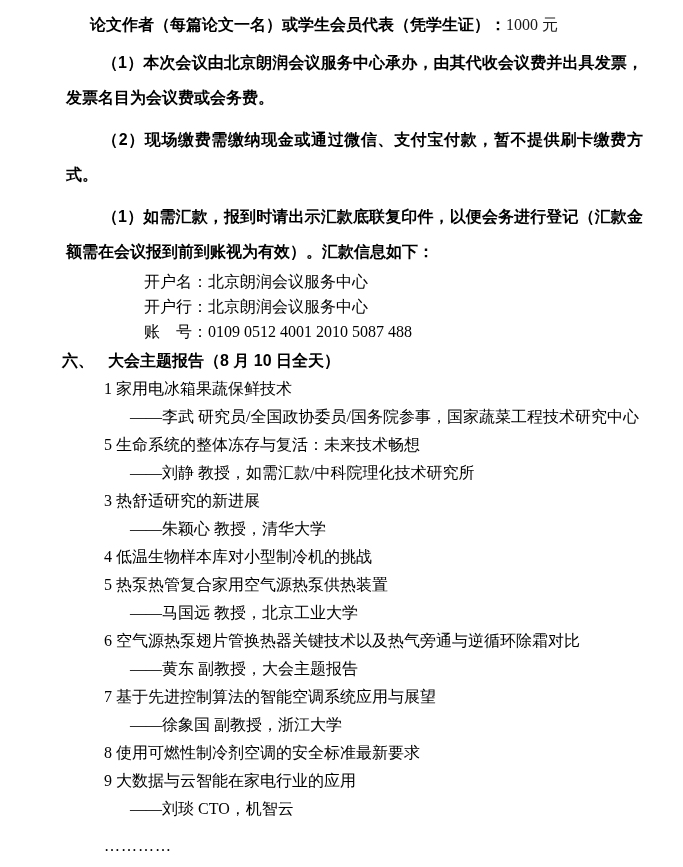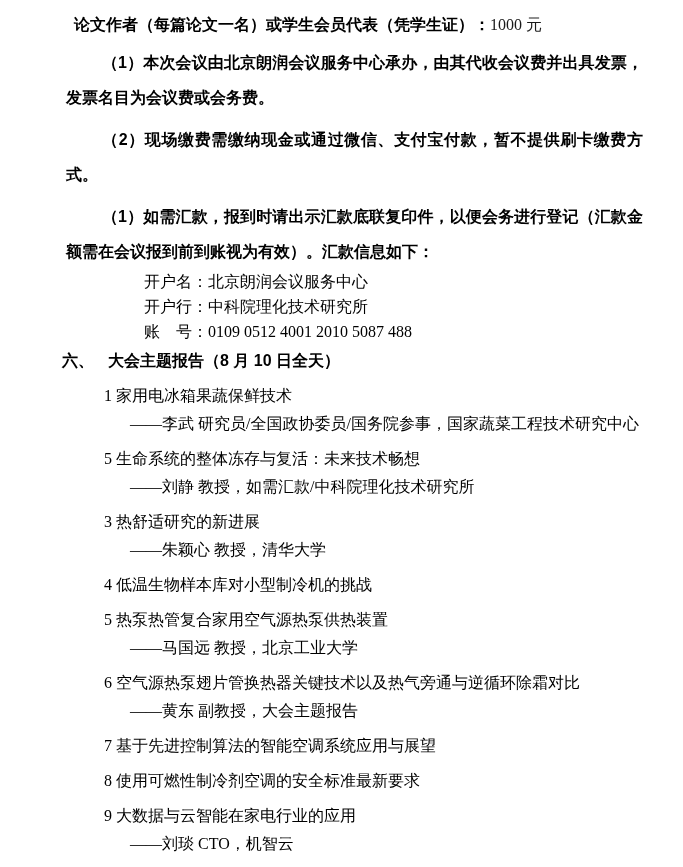--- a/index.html
+++ b/index.html
@@ -18,21 +18,21 @@
     height: 867px;
     padding: 12px 40px 0 66px;
   }
   p { margin: 0; }
   .bold {
     font-weight: bold;
     font-family: "Liberation Sans", sans-serif;
   }
   
   .intro {
-    margin-left: 8px;
+    margin-left: 24px;
     line-height: 26px;
     margin-bottom: 6px;
   }
   .intro .price {
     font-weight: normal;
     font-family: "Liberation Serif", serif;
     color: #1a1a1a;
   }
   
   .note {
@@ -53,21 +53,21 @@
     margin-top: 4px;
     line-height: 26px;
     font-weight: bold;
     font-family: "Liberation Sans", sans-serif;
   }
   .section-heading .marker { margin-right: 14px; }
   
   .report-title {
     margin-left: 38px;
     line-height: 27px;
-    margin-top: 8px;
+    margin-top: 1px;
   }
   .report-speaker {
     margin-left: 64px;
     line-height: 27px;
     margin-top: 1px;
   }
   .dots {
     margin-left: 38px;
     line-height: 27px;
     margin-top: 10px;
@@ -79,21 +79,21 @@
 
 <div class="doc">
 
   <p class="intro bold"><span>论文作者（每篇论文一名）或学生会员代表（凭学生证）：</span><span class="price">1000 元</span></p>
 
   <p class="note bold">（1）本次会议由北京朗润会议服务中心承办，由其代收会议费并出具发票，发票名目为会议费或会务费。</p>
   <p class="note bold">（2）现场缴费需缴纳现金或通过微信、支付宝付款，暂不提供刷卡缴费方式。</p>
   <p class="note bold">（1）如需汇款，报到时请出示汇款底联复印件，以便会务进行登记（汇款金额需在会议报到前到账视为有效）。汇款信息如下：</p>
 
   <p class="bank-line">开户名：北京朗润会议服务中心</p>
-  <p class="bank-line">开户行：中科院理化技术研究所</p>
+  <p class="bank-line">开户行：北京朗润会议服务中心</p>
   <p class="bank-line">账　号：0109 0512 4001 2010 5087 488</p>
 
   <p class="section-heading"><span class="marker">六、</span><span>大会主题报告（8 月 10 日全天）</span></p>
 
   <p class="report-title">1 家用电冰箱果蔬保鲜技术</p>
   <p class="report-speaker">——李武 研究员/全国政协委员/国务院参事，国家蔬菜工程技术研究中心</p>
 
   <p class="report-title">5 生命系统的整体冻存与复活：未来技术畅想</p>
   <p class="report-speaker">——刘静 教授，如需汇款/中科院理化技术研究所</p>
 
@@ -102,20 +102,21 @@
 
   <p class="report-title">4 低温生物样本库对小型制冷机的挑战</p>
 
   <p class="report-title">5 热泵热管复合家用空气源热泵供热装置</p>
   <p class="report-speaker">——马国远 教授，北京工业大学</p>
 
   <p class="report-title">6 空气源热泵翅片管换热器关键技术以及热气旁通与逆循环除霜对比</p>
   <p class="report-speaker">——黄东 副教授，大会主题报告</p>
 
   <p class="report-title">7 基于先进控制算法的智能空调系统应用与展望</p>
+  <p class="report-speaker">——徐象国 副教授，浙江大学</p>
 
   <p class="report-title">8 使用可燃性制冷剂空调的安全标准最新要求</p>
 
   <p class="report-title">9 大数据与云智能在家电行业的应用</p>
   <p class="report-speaker">——刘琰 CTO，机智云</p>
 
   <p class="dots">…………</p>
 
   <p class="section-heading"></p>
 

